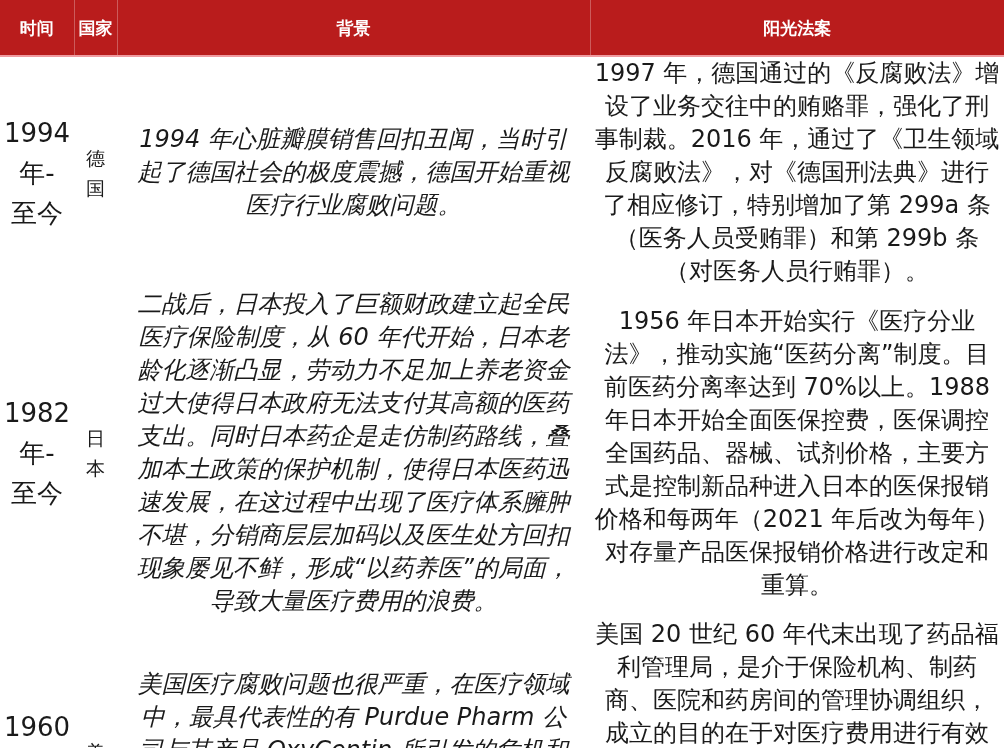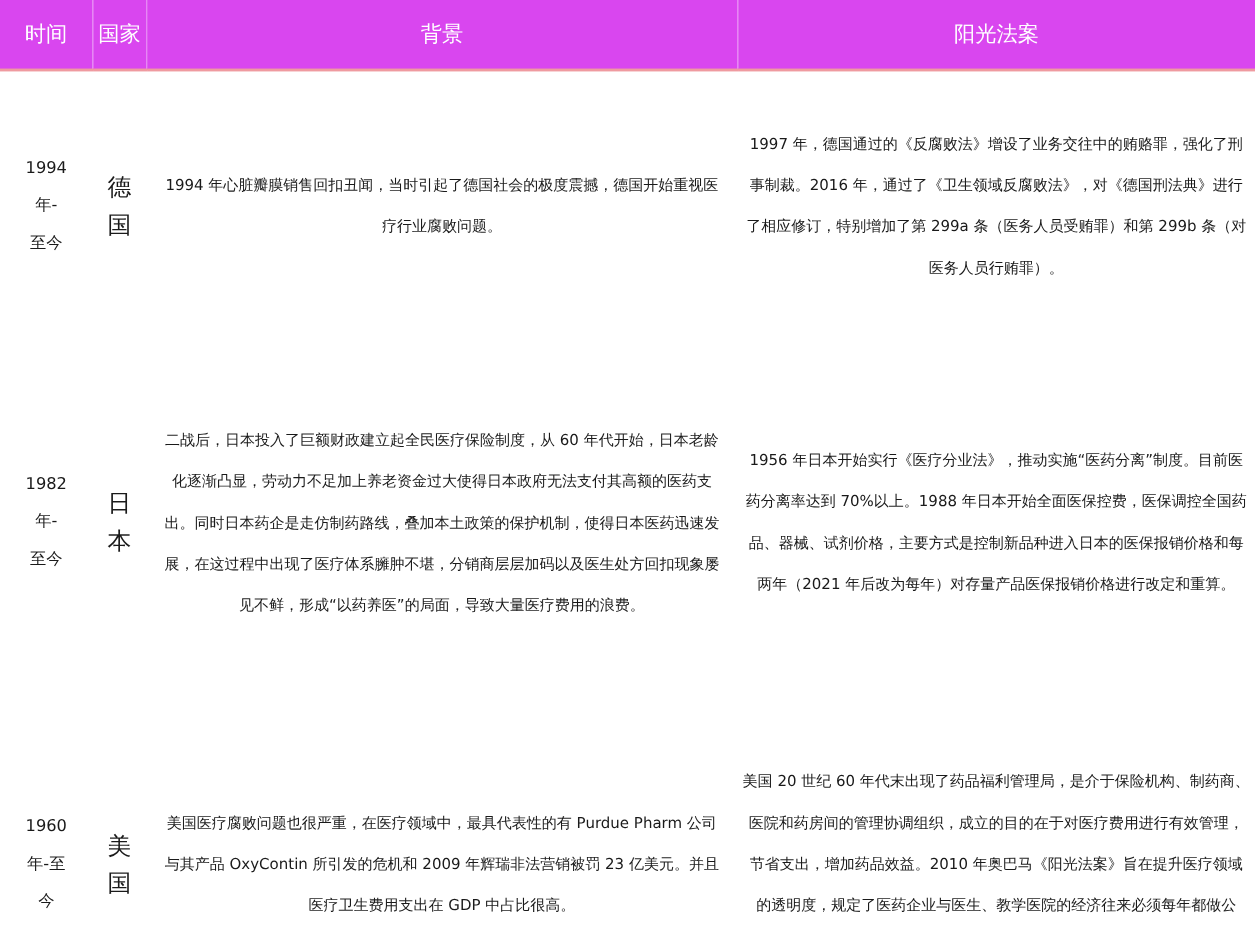--- a/index.html
+++ b/index.html
@@ -16,53 +16,53 @@
     height: 748px;
     border-collapse: collapse;
     table-layout: fixed;
   }
   col.col-time    { width: 74px;  }
   col.col-country { width: 43px;  }
   col.col-bg      { width: 473px; }
   col.col-events  { width: 414px; }
 
   thead th {
-    background: #d946ef;
+    background: #b91c1c;
     color: #ffffff;
     font-size: 17px;
-    font-weight: normal;
+    font-weight: bold;
     height: 55px;
     text-align: center;
     vertical-align: middle;
     border-right: 1px solid rgba(255,255,255,0.28);
     border-bottom: 2px solid #ef9aa0;
     padding: 0 4px;
     line-height: 22px;
   }
   thead th:last-child { border-right: none; }
 
   tbody td {
     vertical-align: middle;
     text-align: center;
     color: #1a1a1a;
-    font-size: 12px;
+    font-size: 24px;
     line-height: 33px;
     padding: 0;
   }
   td.cell-time {
     white-space: pre-line;
-    font-size: 13px;
-    line-height: 30px;
+    font-size: 26px;
+    line-height: 40px;
   }
   td.cell-country {
     white-space: pre-line;
     font-size: 19px;
     line-height: 30px;
   }
-  td.cell-background { padding: 12px 13px; }
+  td.cell-background { padding: 0 13px; font-style: italic; }
   td.cell-events     { padding: 0 4px;  }
 
   tr.row-1 td { height: 192px; }
   tr.row-2 td { height: 266px; }
   tr.row-3 td { height: 233px; }
 </style>
 </head>
 <body>
 
 <table class="report-table">

